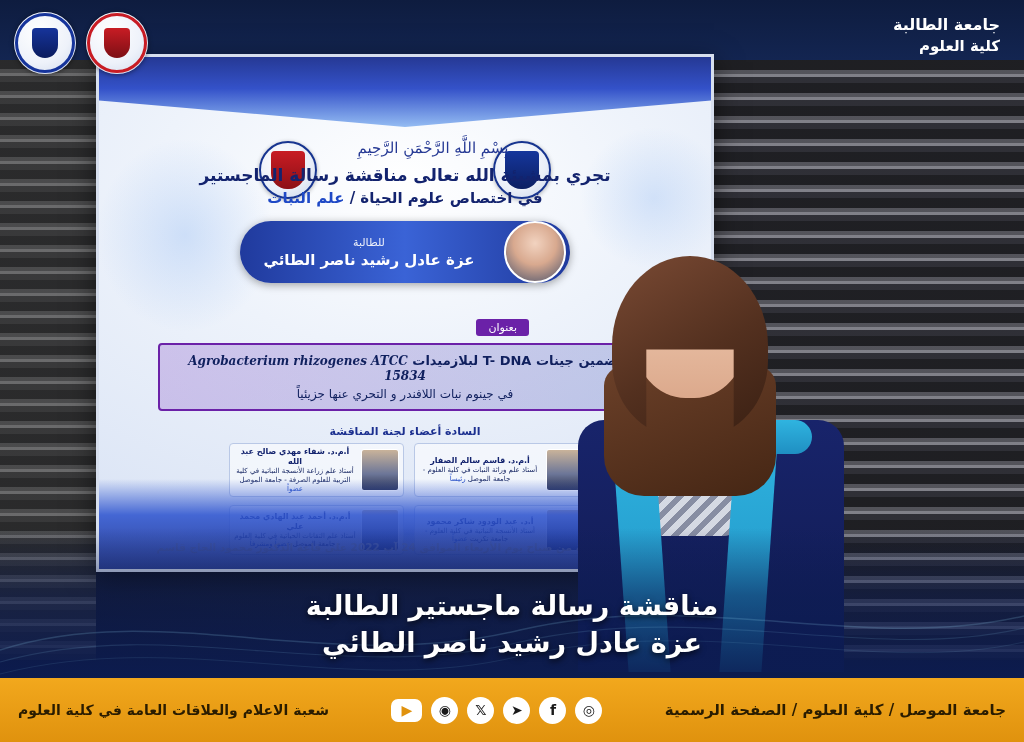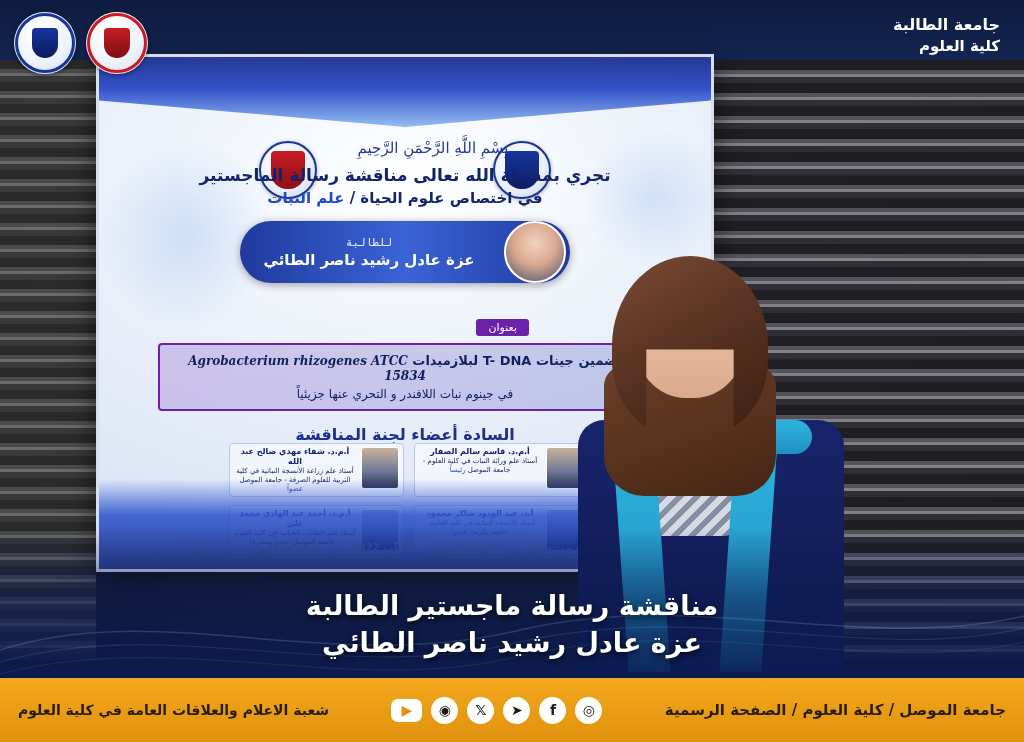--- a/index.html
+++ b/index.html
@@ -98,47 +98,47 @@
     width:330px;height:62px;border-radius:31px;
     background:linear-gradient(90deg,#203a9d 0%,#3a63d6 50%,#203a9d 100%);
     box-shadow:0 2px 8px rgba(0,0,0,.35);display:flex;align-items:center;
   }
   .student-photo{
     width:58px;height:58px;border-radius:50%;margin-right:4px;margin-left:6px;
     background:radial-gradient(circle at 50% 35%,#f2d3c0 0%,#d8a98f 45%,#46506b 100%);
     border:2px solid #ffffff;flex:0 0 auto;
   }
   .student-text{flex:1;text-align:center;color:#fff;}
-  .student-text .sm{font-size:11px;opacity:.9;display:block;font-family:Liberation Mono, monospace;}
+  .student-text .sm{font-size:11px;opacity:.9;display:block;}
   .student-text .nm{font-size:15px;font-weight:bold;display:block;margin-top:2px;}
 
   .tag-unwan{
     position:absolute;right:182px;top:262px;background:#6b21a8;color:#fff;
     font-size:11px;padding:2px 12px;border-radius:3px;
   }
   .title-box{
     position:absolute;left:50%;transform:translateX(-50%);top:286px;
     width:470px;padding:8px 10px;border:2px solid #6b21a8;border-radius:4px;
     background:linear-gradient(90deg,rgba(120,60,190,.25),rgba(40,60,170,.22));
     text-align:center;color:#10205e;
   }
   .title-box .t1{font-size:13px;font-weight:bold;}
   .title-box .t1 i{font-family:"DejaVu Serif","Liberation Serif",serif;font-size:12px;}
   .title-box .t2{font-size:12px;margin-top:4px;}
 
   .committee-label{
     position:absolute;left:0;top:368px;width:100%;text-align:center;
-    color:#1b2f8f;font-size:16px;font-weight:bold;
+    color:#1b2f8f;font-size:11px;font-weight:bold;
   }
   .members{
     position:absolute;left:130px;top:386px;width:360px;
     display:grid;grid-template-columns:1fr 1fr;gap:8px 10px;
   }
   .member{
-    display:flex;align-items:flex-start;gap:5px;
+    display:flex;align-items:center;gap:5px;
     background:rgba(255,255,255,.55);border:1px solid #b9c8e6;border-radius:4px;
     padding:3px 4px;
   }
   .member .mph{
     width:36px;height:40px;border-radius:3px;flex:0 0 auto;
     background:linear-gradient(180deg,#c9b39a 0%,#6c7698 60%,#2d3350 100%);
     border:1px solid #fff;
   }
   .member .mtx{font-size:7px;line-height:1.25;color:#10205e;text-align:center;flex:1;}
   .member .mtx b{font-size:8px;color:#13236e;display:block;}

